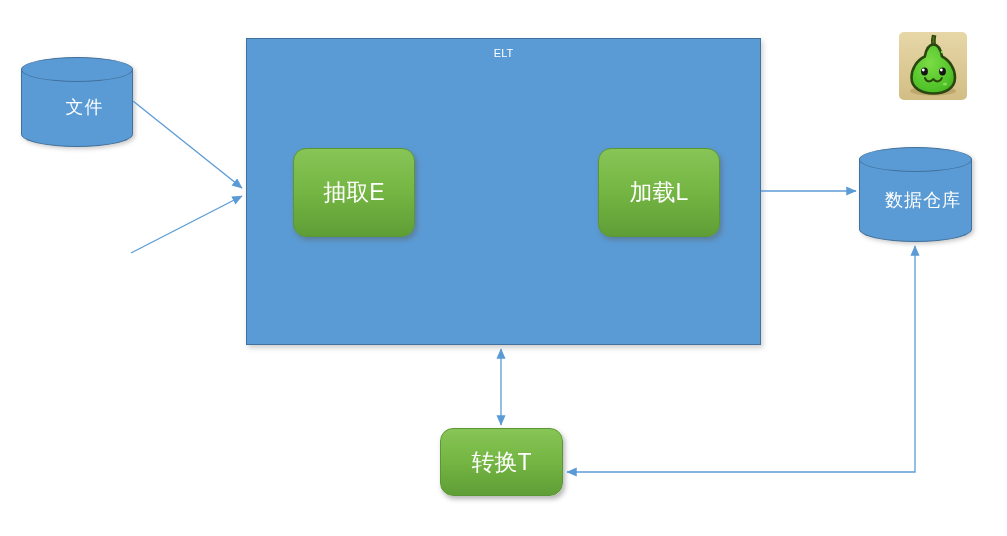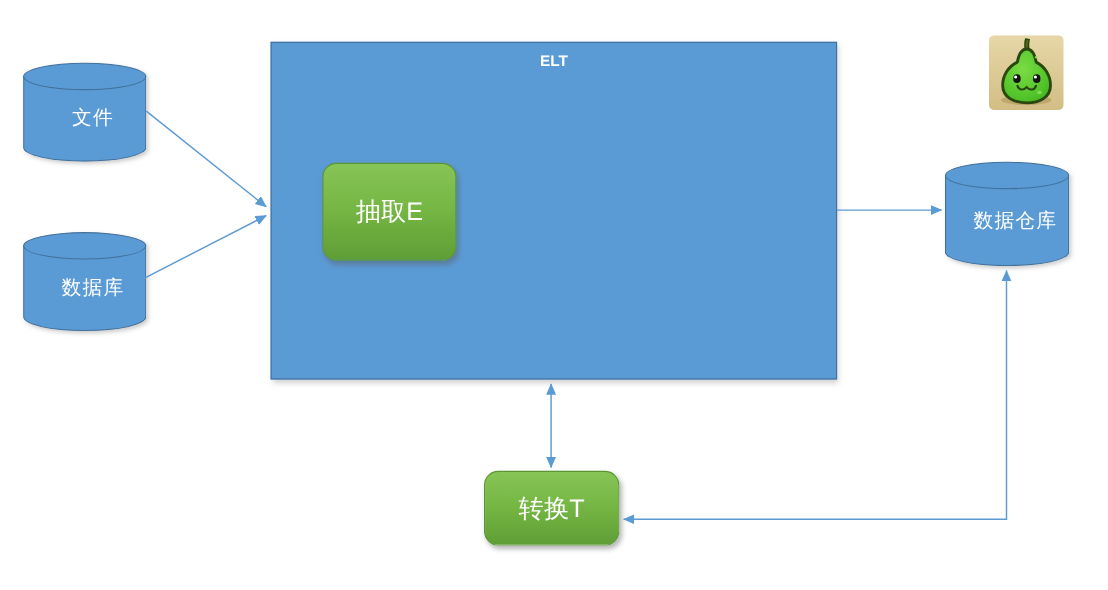--- a/index.html
+++ b/index.html
@@ -21,21 +21,21 @@
   
   .elt-box {
     position:absolute; left:246px; top:38px; width:515px; height:307px;
     background:#5B9BD5;
     border:1.5px solid #41719C;
     box-shadow:2px 3px 5px rgba(120,120,120,0.35);
     z-index:1;
   }
   .elt-title {
     position:absolute; left:0; right:0; top:8px;
-    text-align:center; color:#ffffff; font-size:14px;font-weight:bold;
+    text-align:center; color:#ffffff; font-size:11px;
   }
 
   
   .task {
     position:absolute;
     border-radius:13px;
     background:linear-gradient(180deg,#87C556 0%,#74B543 50%,#5F9E36 100%);
     border:1px solid #5B9634;
     box-shadow:2px 3px 5px rgba(90,90,90,0.45);
     display:flex; align-items:center; justify-content:center;
@@ -100,35 +100,33 @@
     <polyline points="567,472 915,472 915,246" fill="none" stroke="#5B9BD5" stroke-width="1.3" marker-start="url(#ah)" marker-end="url(#ah)"></polyline>
   </svg>
 
   <div class="elt-box">
     <div class="elt-title">ELT</div>
   </div>
 
   <div class="task task-extract">
     <span>抽取E</span>
   </div>
+  <div class="task task-load">
+    <span>加载L</span>
+  </div>
   <div class="task task-transform">
     <span>转换T</span>
   </div>
 
   <div class="cyl cyl-file">
     <div class="cyl-body"></div>
     <div class="cyl-top"></div>
     <div class="cyl-label">文件</div>
   </div>
 
-  <div class="cyl cyl-database">
-    <div class="cyl-body"></div>
-    <div class="cyl-top"></div>
-    <div class="cyl-label">数据库</div>
-  </div>
 
   <div class="cyl cyl-warehouse">
     <div class="cyl-body"></div>
     <div class="cyl-top"></div>
     <div class="cyl-label">数据仓库</div>
   </div>
 
   <div class="pear-logo">
     <svg width="68" height="68" viewBox="0 0 68 68" xmlns="http://www.w3.org/2000/svg">
       <defs>

